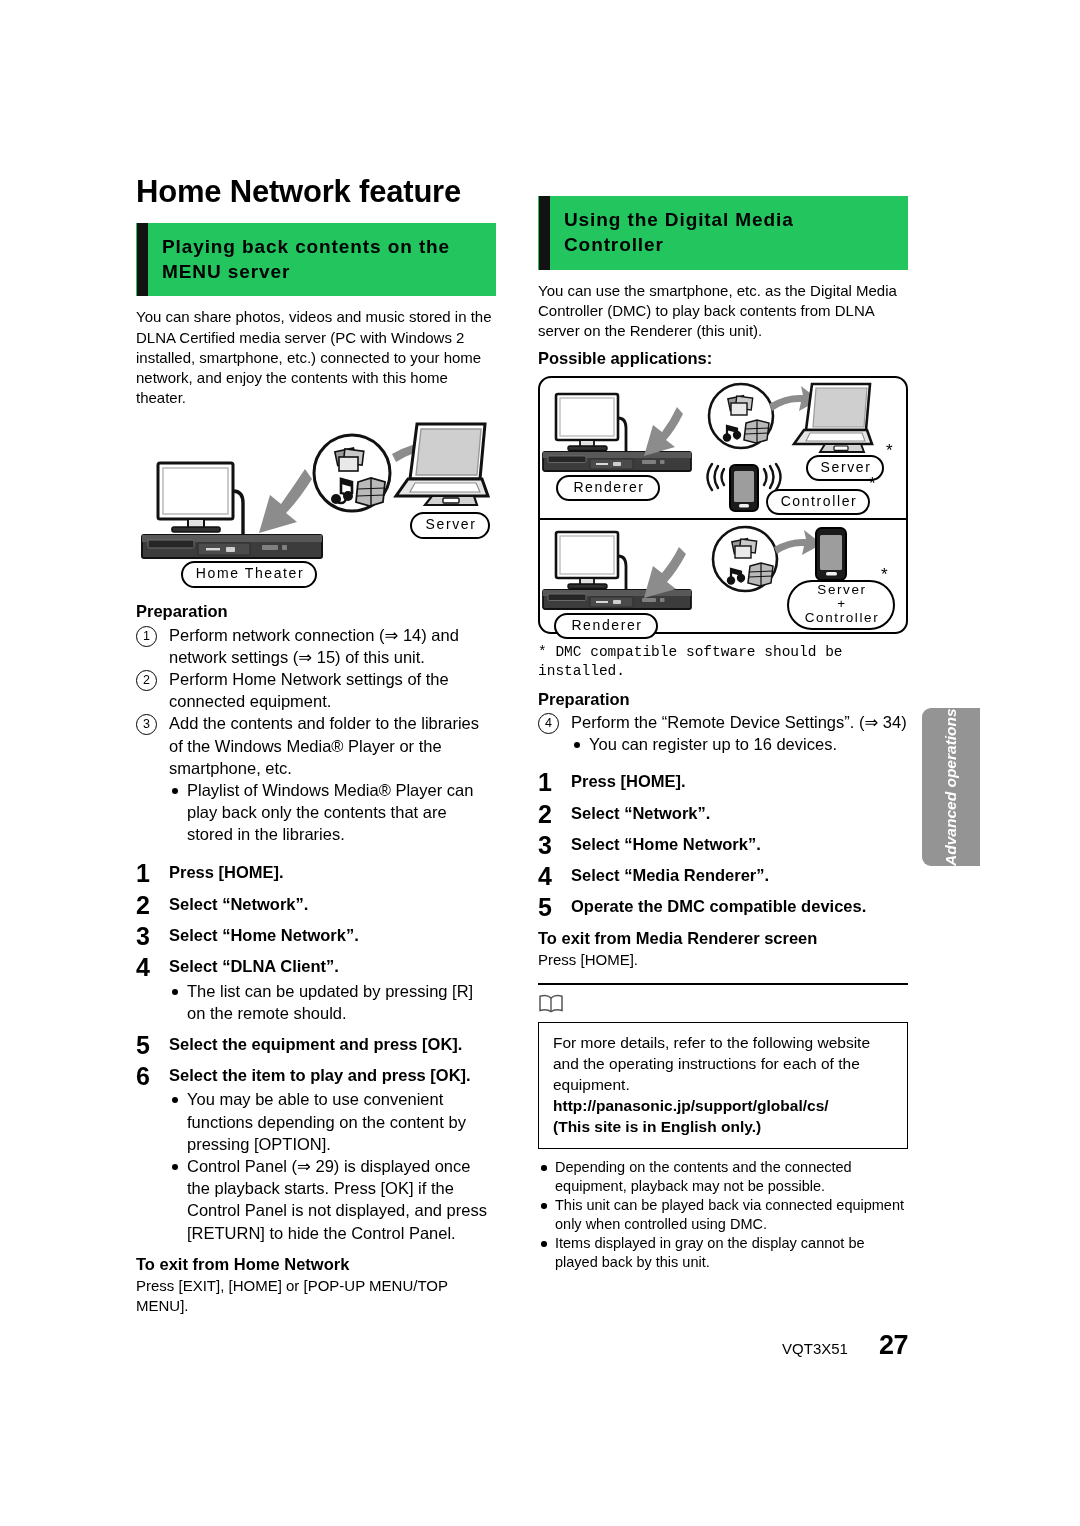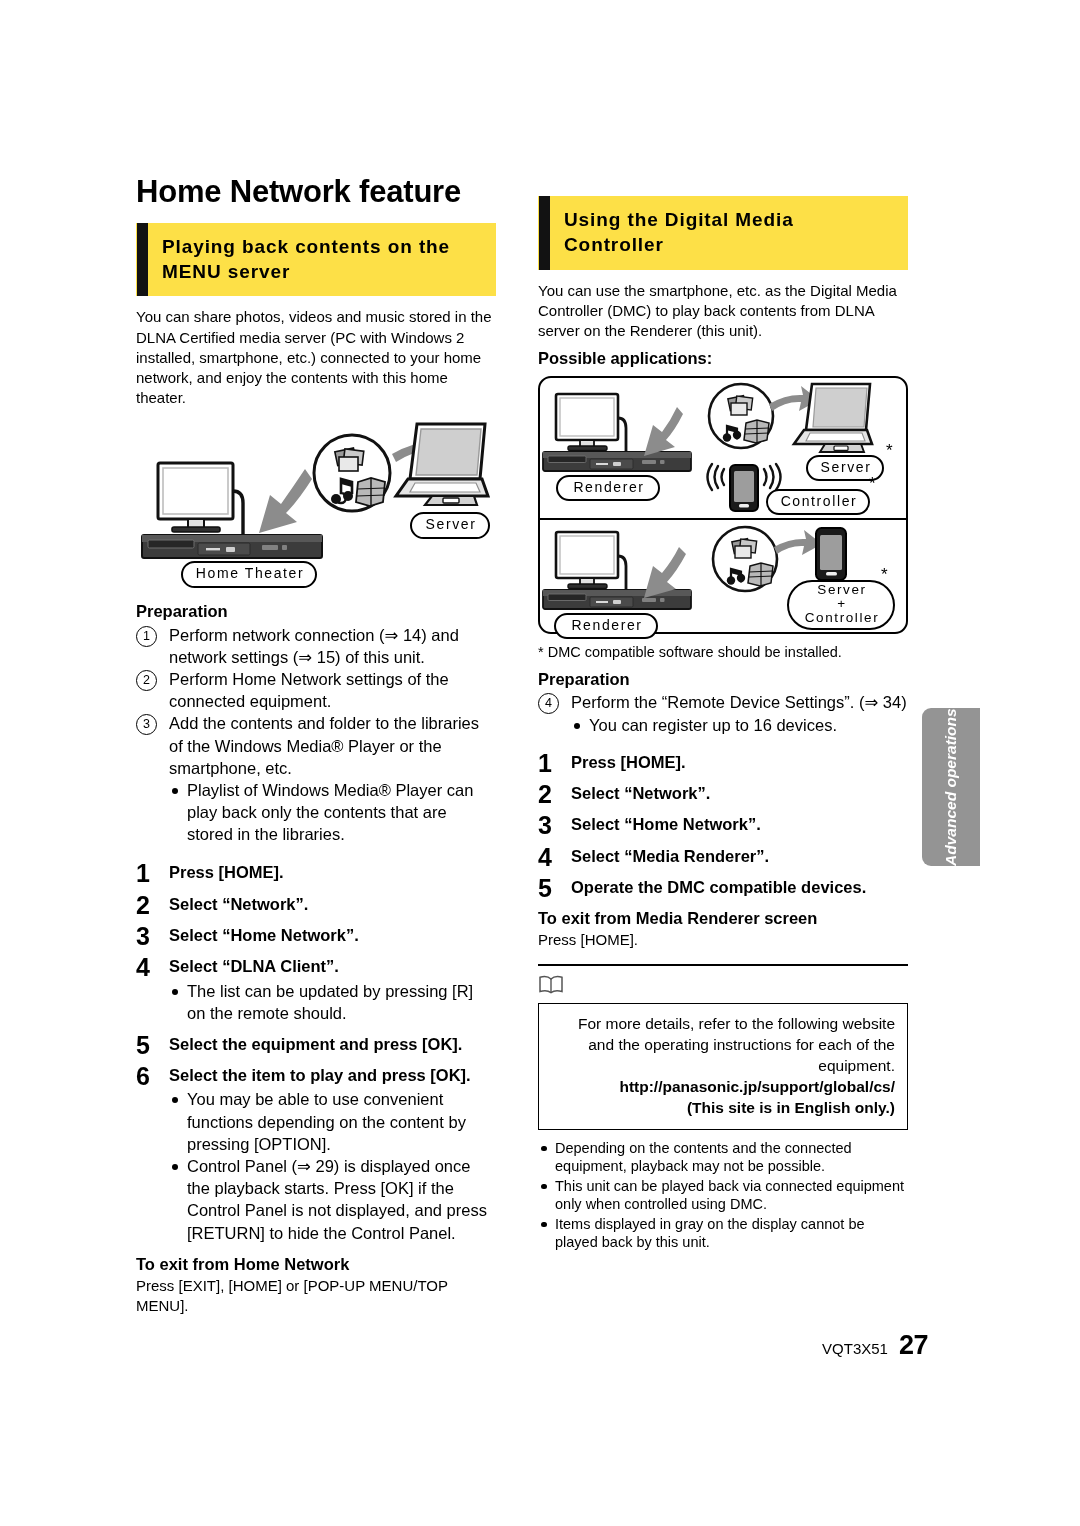--- a/index.html
+++ b/index.html
@@ -37,21 +37,21 @@
   
   .page-title {
     font-size: 31px;
     font-weight: bold;
     letter-spacing: -0.2px;
     line-height: 1.05;
     margin: 0 0 14px 0;
     white-space: nowrap;
   }
   .section-head {
-    background: #fde047;
+    background: #22c55e;
     position: relative;
     padding: 11px 10px 12px 26px;
     box-sizing: border-box;
     margin-bottom: 11px;
   }
   .section-head::before {
     content: "";
     position: absolute;
     left: 1px;
     top: 0;
@@ -185,21 +185,20 @@
   .note-box {
     border: 1.6px solid #000;
     padding: 9px 12px 11px 14px;
     box-sizing: border-box;
     margin-bottom: 9px;
   }
   .note-box p {
     margin: 0;
     font-size: 15.5px;
     line-height: 1.36;
-    text-align: right;
   }
   .note-box p.b {
     font-weight: bold;
   }
 
   
   .side-tab {
     position: absolute;
     left: 922px;
     top: 708px;
@@ -230,29 +229,29 @@
   .footer {
     position: absolute;
     left: 0;
     top: 1330px;
     width: 908px;
     text-align: right;
     display: flex;
     justify-content: flex-end;
     align-items: baseline;
     gap: 11px;
-    padding-left: 20px;
   }
   .footer .code {
     font-size: 15px;
   }
   .footer .pageno {
     font-size: 27px;
     font-weight: bold;
     letter-spacing: -0.5px;
+    margin-left: 20px;
   }
 
   
   .figure {
     position: relative;
   }
   .pill {
     position: absolute;
     border: 2.2px solid #000;
     border-radius: 999px;
@@ -559,21 +558,21 @@
 
       <div class="pill" style="left:16px;top:237px;width:104px;">Renderer</div>
       <div class="pill two" style="left:249px;top:204px;width:108px;padding-top:1px;">
         <div>Server</div>
         <div>+</div>
         <div>Controller</div>
       </div>
       <div class="star" style="left:343px;top:190px;">*</div>
     </div>
 
-    <p class="body" style="font-size:14.5px;margin-top:2px;">*  DMC compatible software should be installed.</p>
+    <p class="body" style="font-size:14.5px;margin-top:2px;font-family:Liberation Mono, monospace;">*  DMC compatible software should be installed.</p>
 
     <div class="sub-head">Preparation</div>
     <ol class="circ">
       <li>
         <span class="cnum">4</span>
         <span>Perform the “Remote Device Settings”. (⇒ 34)</span>
       </li>
     </ol>
     <ul class="dot indent">
       <li>You can register up to 16 devices.</li>

